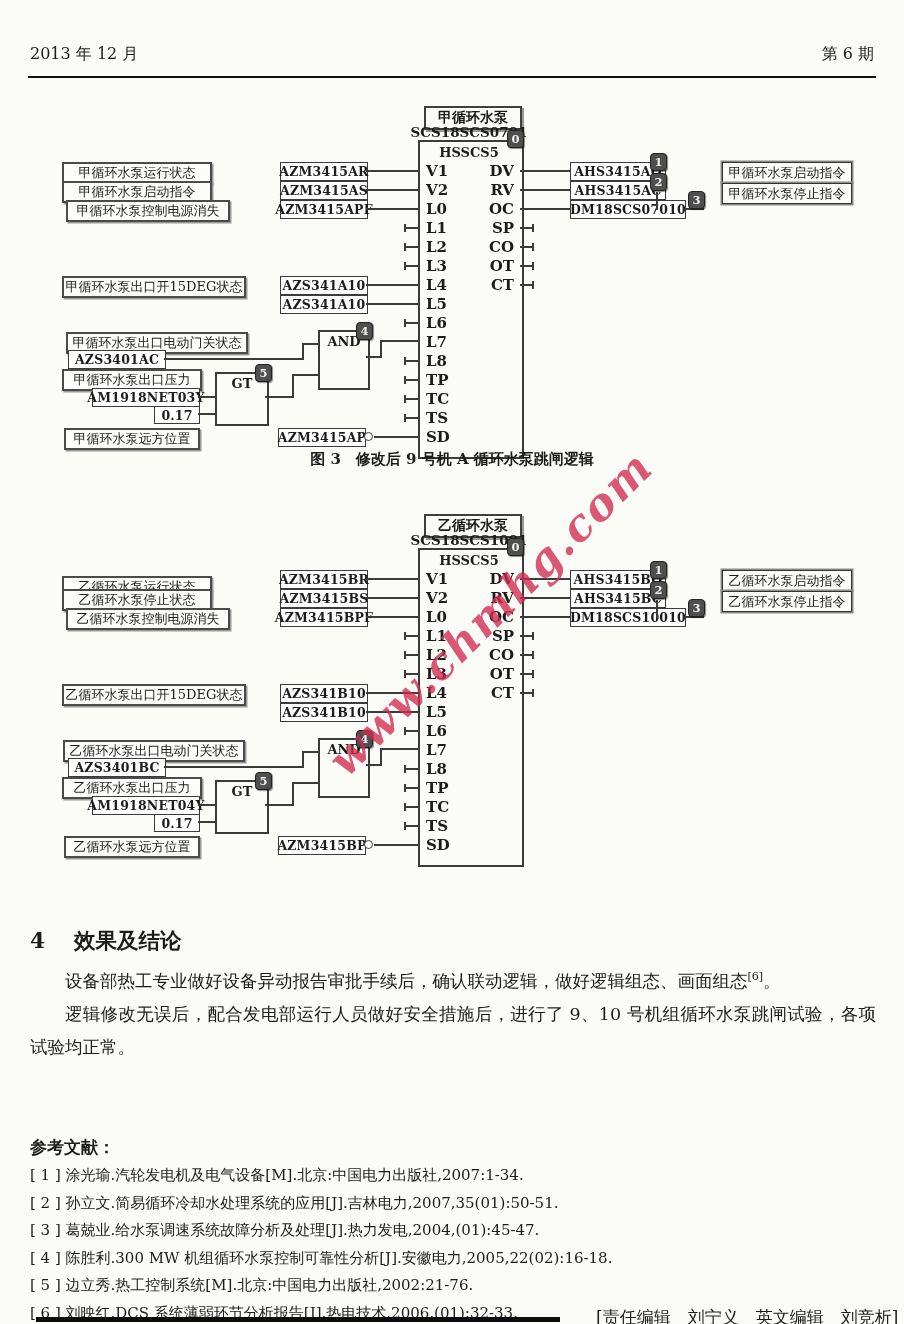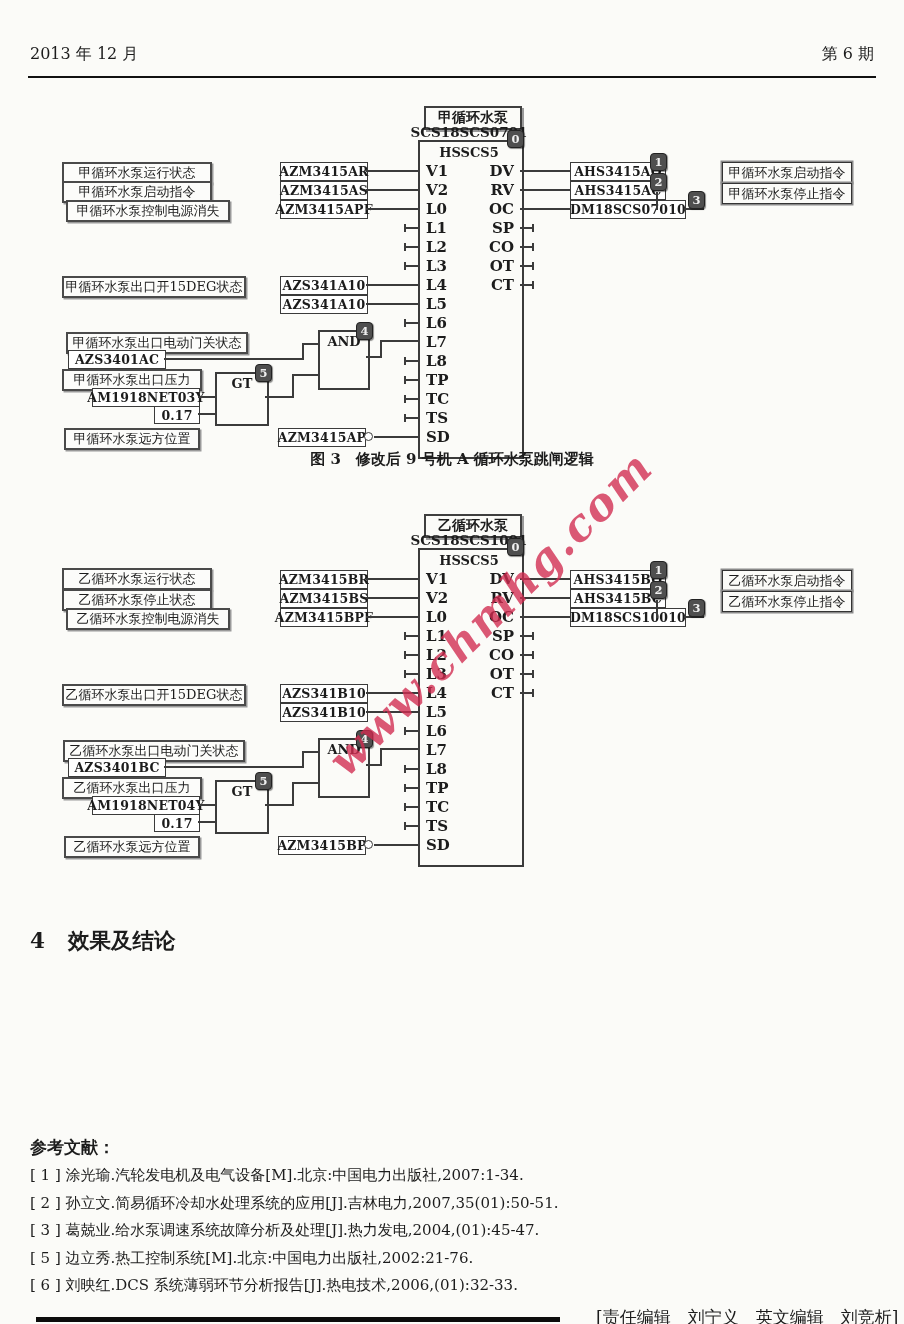--- a/index.html
+++ b/index.html
@@ -33,21 +33,21 @@
   .wv{position:absolute;width:2px;background:#3b3b3b;}
   .tl::before{content:'';position:absolute;left:0;top:-3px;width:2px;height:8px;background:#3b3b3b;}
   .tr::before{content:'';position:absolute;right:0;top:-3px;width:2px;height:8px;background:#3b3b3b;}
   .notc{position:absolute;width:7px;height:7px;border:1.5px solid #3b3b3b;border-radius:50%;background:#fff;}
   .cap{position:absolute;left:0;width:904px;text-align:center;font-weight:bold;font-size:15px;}
   .wm{position:absolute;left:336px;top:742px;width:380px;transform:rotate(-45deg);transform-origin:0 50%;
       color:#d22b50;opacity:.78;font-size:44px;font-style:italic;font-weight:bold;letter-spacing:2px;z-index:9;
       font-family:"DejaVu Serif",serif;white-space:nowrap;}
   
   .h2{position:absolute;left:30px;top:926px;font-size:21.5px;font-weight:bold;}
-  .h2 .t{margin-left:23px;}
+  .h2 .t{margin-left:29px;}
   .paras{position:absolute;left:30px;top:960px;width:846px;font-size:17.5px;line-height:33px;text-align:justify;}
   .paras p{margin:0;text-indent:2em;}
   sup{font-size:11px;}
   .refttl{position:absolute;left:30px;top:1136px;font-size:17px;font-weight:bold;}
   .refs{position:absolute;left:30px;top:1162px;width:850px;font-size:15px;line-height:27.5px;}
   .refs div{white-space:nowrap;}
   .editors{position:absolute;left:596px;top:1306px;font-size:17px;white-space:nowrap;}
   .botbar{position:absolute;left:36px;top:1317px;width:524px;height:5px;background:#0c0c0c;}
 </style>
 </head>
@@ -186,21 +186,21 @@
     <span class="pin" style="left:426px;top:310px">TS</span>
     <span class="pin" style="left:426px;top:329px">SD</span>
     <span class="pin pr" style="left:460px;top:63px">DV</span>
     <span class="pin pr" style="left:460px;top:82px">RV</span>
     <span class="pin pr" style="left:460px;top:101px">OC</span>
     <span class="pin pr" style="left:460px;top:120px">SP</span>
     <span class="pin pr" style="left:460px;top:139px">CO</span>
     <span class="pin pr" style="left:460px;top:158px">OT</span>
     <span class="pin pr" style="left:460px;top:177px">CT</span>
 
-    <div class="lbox" style="left:62px;top:60px;width:146px;height:18px">乙循环水泵运行状态</div>
+    <div class="lbox" style="left:62px;top:68px;width:146px;height:18px">乙循环水泵运行状态</div>
     <div class="lbox" style="left:62px;top:81px;width:146px;height:18px">乙循环水泵停止状态</div>
     <div class="lbox" style="left:66px;top:100px;width:160px;height:18px">乙循环水泵控制电源消失</div>
     <div class="lbox" style="left:62px;top:176px;width:180px;height:18px">乙循环水泵出口开15DEG状态</div>
     <div class="lbox" style="left:63px;top:232px;width:178px;height:18px">乙循环水泵出口电动门关状态</div>
     <div class="lbox" style="left:62px;top:269px;width:136px;height:18px">乙循环水泵出口压力</div>
     <div class="lbox" style="left:64px;top:328px;width:132px;height:18px">乙循环水泵远方位置</div>
 
     <div class="cbox" style="left:280px;top:62px;width:86px;height:17px">AZM3415BR</div>
     <div class="cbox" style="left:280px;top:81px;width:86px;height:17px">AZM3415BS</div>
     <div class="cbox" style="left:280px;top:100px;width:86px;height:17px">AZM3415BPF</div>
@@ -264,27 +264,30 @@
 
   </div>
 
   <div class="wm">www.chmhg.com</div>
 
   <div class="h2">
     <span>4</span><span class="t">效果及结论</span>
   </div>
 
   <div class="paras">
+    <p><span>设备部热工专业做好设备异动报告审批手续后，确认联动逻辑，做好逻辑组态、画面组态</span><sup>[6]</sup><span>。</span></p>
+    <p>逻辑修改无误后，配合发电部运行人员做好安全措施后，进行了 9、10 号机组循环水泵跳闸试验，各项试验均正常。</p>
   </div>
 
   <div class="refttl">参考文献：</div>
   <div class="refs">
     <div>[ 1 ] 涂光瑜.汽轮发电机及电气设备[M].北京:中国电力出版社,2007:1-34.</div>
     <div>[ 2 ] 孙立文.简易循环冷却水处理系统的应用[J].吉林电力,2007,35(01):50-51.</div>
     <div>[ 3 ] 葛兢业.给水泵调速系统故障分析及处理[J].热力发电,2004,(01):45-47.</div>
+    <div>[ 4 ] 陈胜利.300 MW 机组循环水泵控制可靠性分析[J].安徽电力,2005,22(02):16-18.</div>
     <div>[ 5 ] 边立秀.热工控制系统[M].北京:中国电力出版社,2002:21-76.</div>
     <div>[ 6 ] 刘映红.DCS 系统薄弱环节分析报告[J].热电技术,2006,(01):32-33.</div>
   </div>
 
   <div class="editors">[责任编辑　刘宁义　英文编辑　刘竞析]</div>
   <div class="botbar"></div>
 
 </div>
 
 </body></html>

